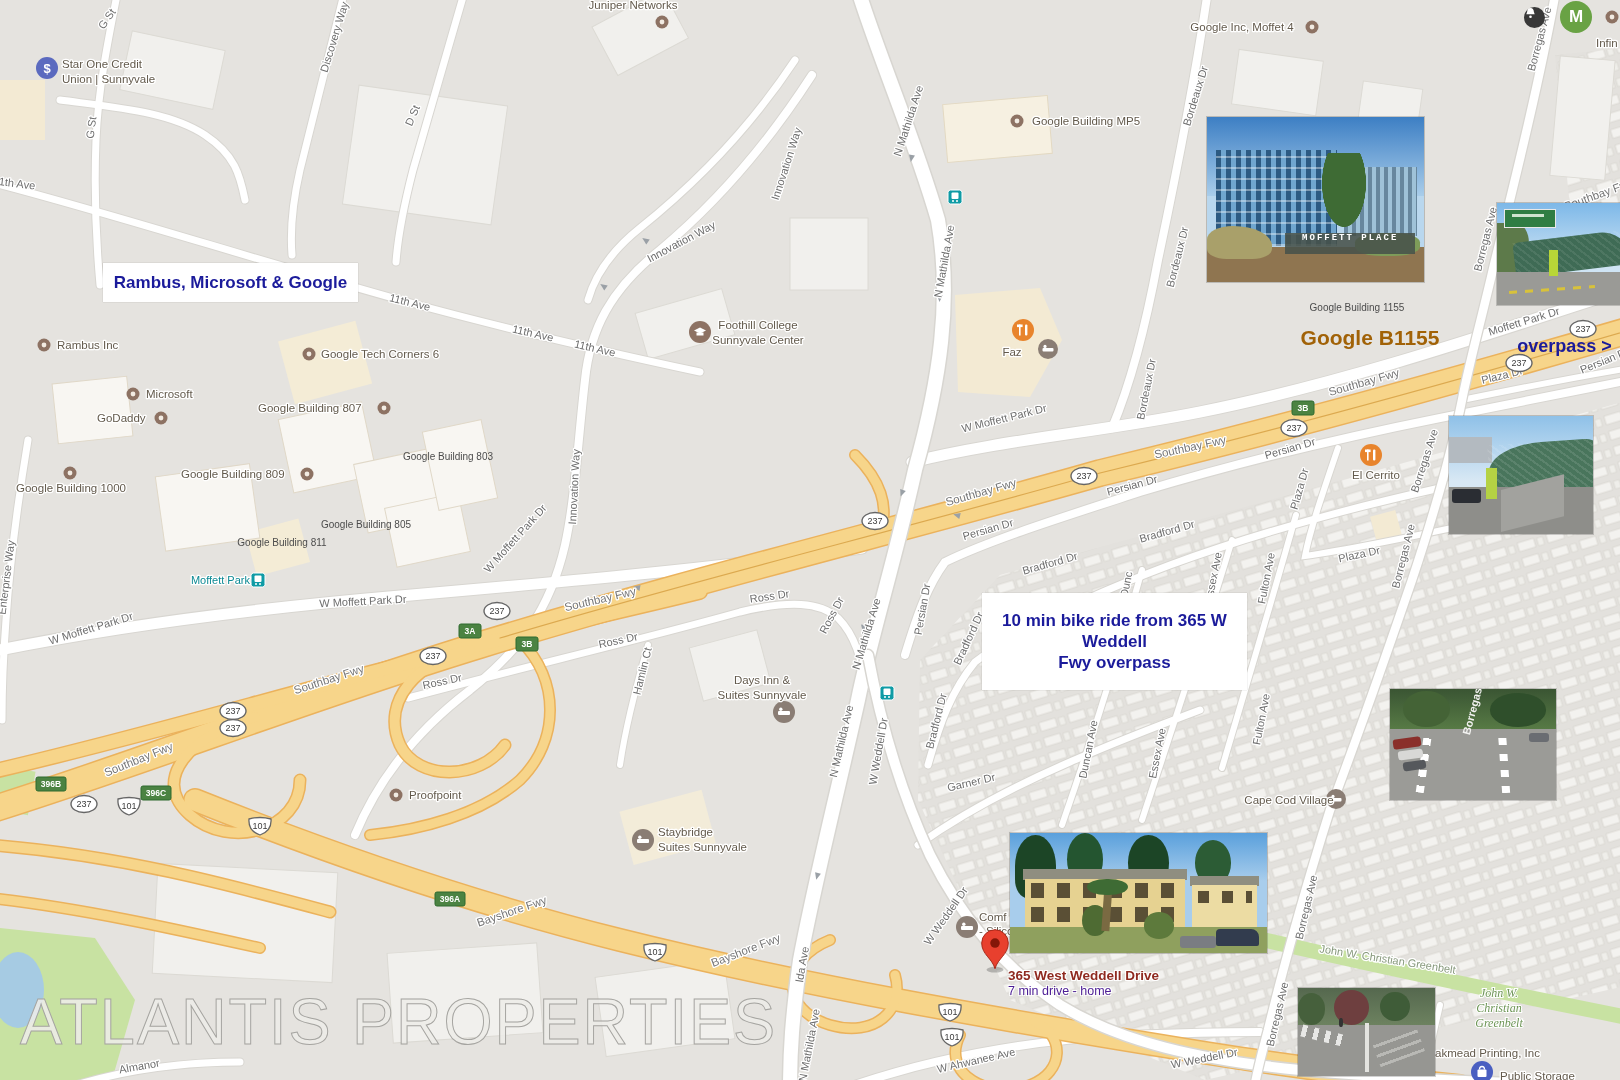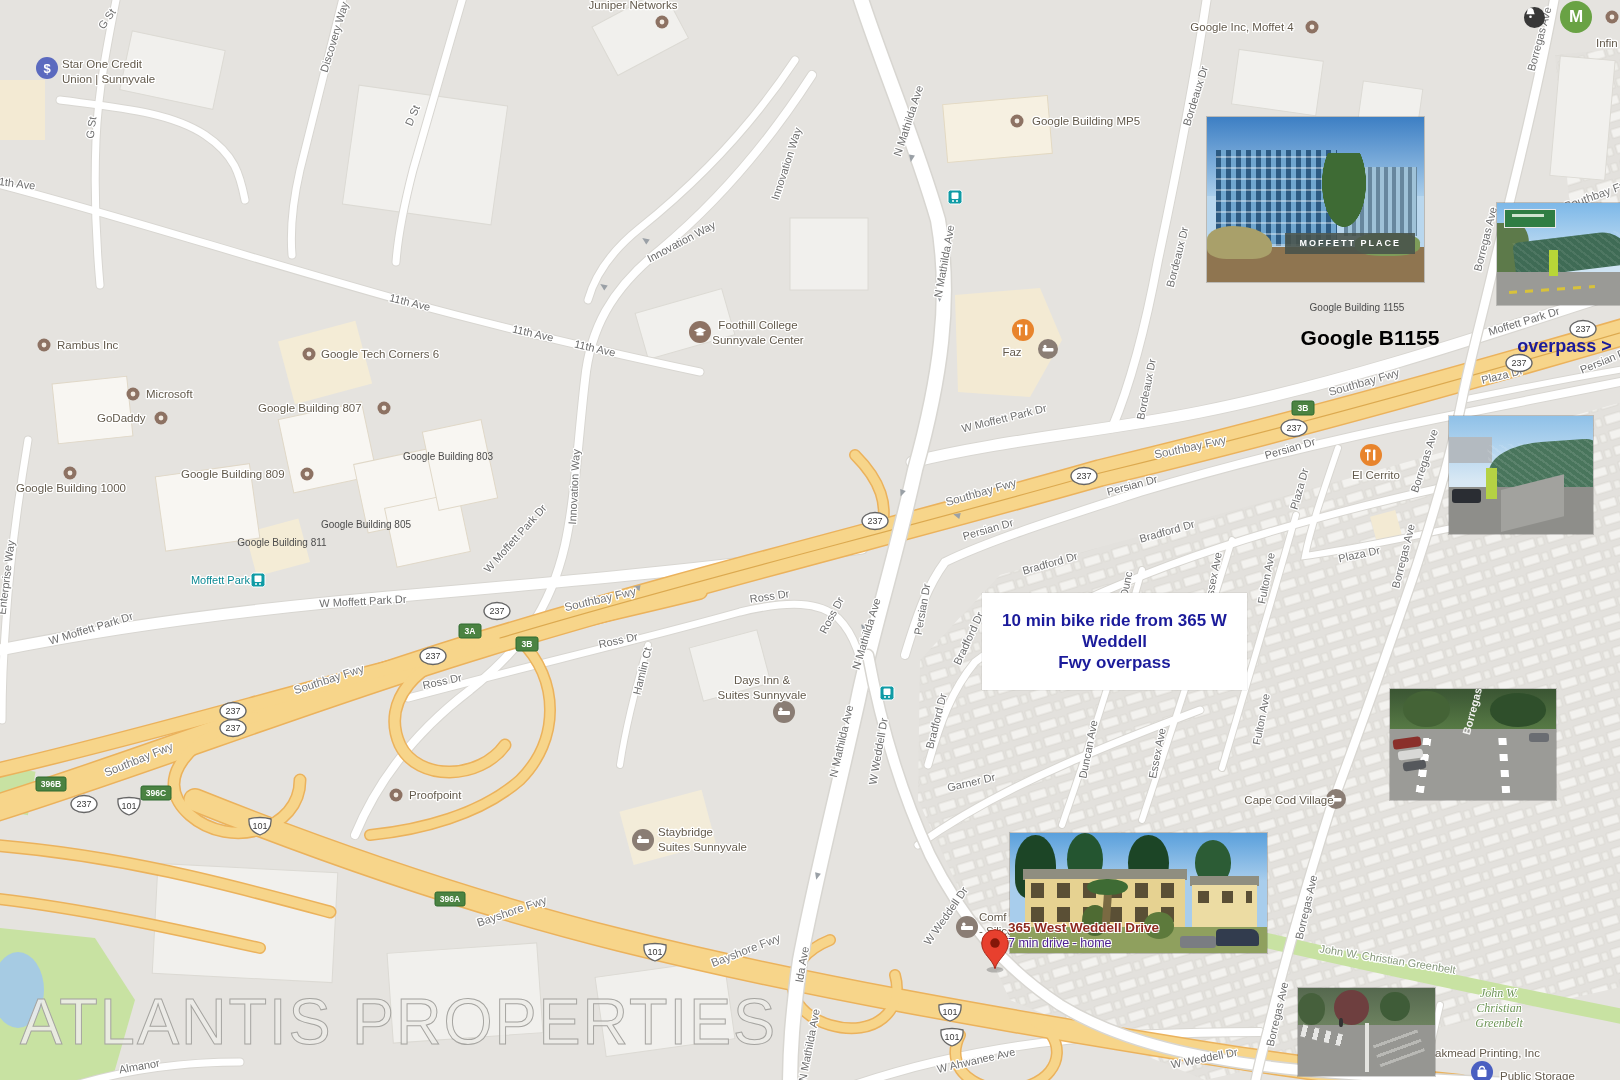--- a/index.html
+++ b/index.html
@@ -547,21 +547,21 @@
 
 <div class="photo" style="left:1207px;top:117px;width:217px;height:165px;background:#b9d7ee;">
   <div style="left:0;top:0;right:0;height:48%;background:linear-gradient(#3d7fc4,#a9cdea);"></div>
   <div style="left:4%;top:20%;width:56%;height:58%;background:repeating-linear-gradient(90deg,#2c5a82 0 5px,#70a6cf 5px 10px);"></div>
   <div style="left:4%;top:20%;width:56%;height:58%;background:repeating-linear-gradient(0deg,rgba(255,255,255,.38) 0 2px,transparent 2px 11px);"></div>
   <div style="left:63%;top:30%;width:34%;height:42%;background:repeating-linear-gradient(90deg,#67879e 0 4px,#9fc2d8 4px 8px);"></div>
   <div style="left:50%;top:22%;width:26%;height:52%;background:radial-gradient(ellipse at 50% 35%,#3e6b34 55%,transparent 56%);"></div>
   <div style="left:0;bottom:0;right:0;height:21%;background:#8f7550;"></div>
   <div style="left:0;bottom:14%;width:30%;height:20%;background:#a9a06a;border-radius:40% 60% 30% 30%;"></div>
   <div style="left:68%;bottom:16%;width:30%;height:14%;background:#7e9c59;border-radius:40%;"></div>
-  <div style="left:36%;bottom:17%;width:60%;height:13%;background:rgba(72,82,74,.88);display:flex;align-items:center;justify-content:center;">
+  <div style="left:36%;bottom:17%;width:60%;height:13%;background:rgba(72,82,74,.88);display:flex;justify-content:center;font-family:Liberation Mono, monospace;">
     <span style="position:static;color:#fff;font-size:9px;font-weight:bold;letter-spacing:2px;">MOFFETT PLACE</span>
   </div>
 </div>
 
 <div class="photo" style="left:1497px;top:203px;width:123px;height:102px;background:linear-gradient(#7db8e8,#cfe4f4 60%);">
   <div style="left:0;top:20%;width:26%;height:50%;background:#5d7a4a;border-radius:0 40% 40% 0;"></div>
   <div style="left:6%;top:6%;width:40%;height:17%;background:#2f7d43;border:1px solid #e8e8e8;"></div>
   <div style="left:12%;top:11%;width:26%;height:3%;background:#cfe3cf;"></div>
   <div style="left:14%;top:32%;width:95%;height:34%;background:#3f6b55;transform:rotate(-7deg);border-radius:6px 30px 0 0;"></div>
   <div style="left:14%;top:32%;width:95%;height:34%;background:repeating-linear-gradient(45deg,rgba(255,255,255,.08) 0 2px,transparent 2px 6px);transform:rotate(-7deg);"></div>
@@ -618,27 +618,30 @@
   <div style="left:0;top:0;right:0;height:42%;background:linear-gradient(#55684e,#6d8260);"></div>
   <div style="left:26%;top:2%;width:26%;height:40%;background:#6e3f3f;border-radius:50%;"></div>
   <div style="left:60%;top:4%;width:22%;height:34%;background:#3f5c38;border-radius:50%;"></div>
   <div style="left:0%;top:6%;width:20%;height:36%;background:#46603c;border-radius:50%;"></div>
   <div style="left:2%;top:48%;width:34%;height:14%;background:repeating-linear-gradient(90deg,#e8e8e6 0 5px,transparent 5px 12px);transform:rotate(14deg);"></div>
   <div style="left:56%;top:52%;width:34%;height:30%;background:repeating-linear-gradient(0deg,#c8c8c4 0 3px,transparent 3px 10px);transform:rotate(-20deg);opacity:.7;"></div>
   <div style="left:49%;top:40%;width:2.5%;height:56%;background:#e4e4e0;"></div>
   <div style="left:30%;top:34%;width:3%;height:10%;background:#333;border-radius:40%;"></div>
 </div>
 
+<div class="annbox" style="left:103px;top:263px;width:255px;height:39px;">
+  <span>Rambus, Microsoft &amp; Google</span>
+</div>
 <div class="annbox" style="left:982px;top:593px;width:265px;height:97px;">
   <span>10 min bike ride from 365 W Weddell</span>
   <span>Fwy overpass</span>
 </div>
-<div class="anntext" style="left:1300px;top:326px;width:140px;font-size:21px;color:#000000;">Google B1155</div>
+<div class="anntext" style="left:1300px;top:326px;width:140px;font-size:21px;color:#a16207;">Google B1155</div>
 <div class="anntext" style="left:1512px;top:336px;width:105px;font-size:18px;">overpass &gt;</div>
-<div class="pinlabels" style="left:1008px;top:920px;">
+<div class="pinlabels" style="left:1008px;top:968px;">
   <div class="pintitle">365 West Weddell Drive</div>
   <div class="pinsub">7 min drive - home</div>
 </div>
 
 <div class="uiico" id="appsgrid" style="left:1482px;top:8px;">
   <i></i>
       <i></i>
       <i></i>
       <i></i>
       <i></i>

